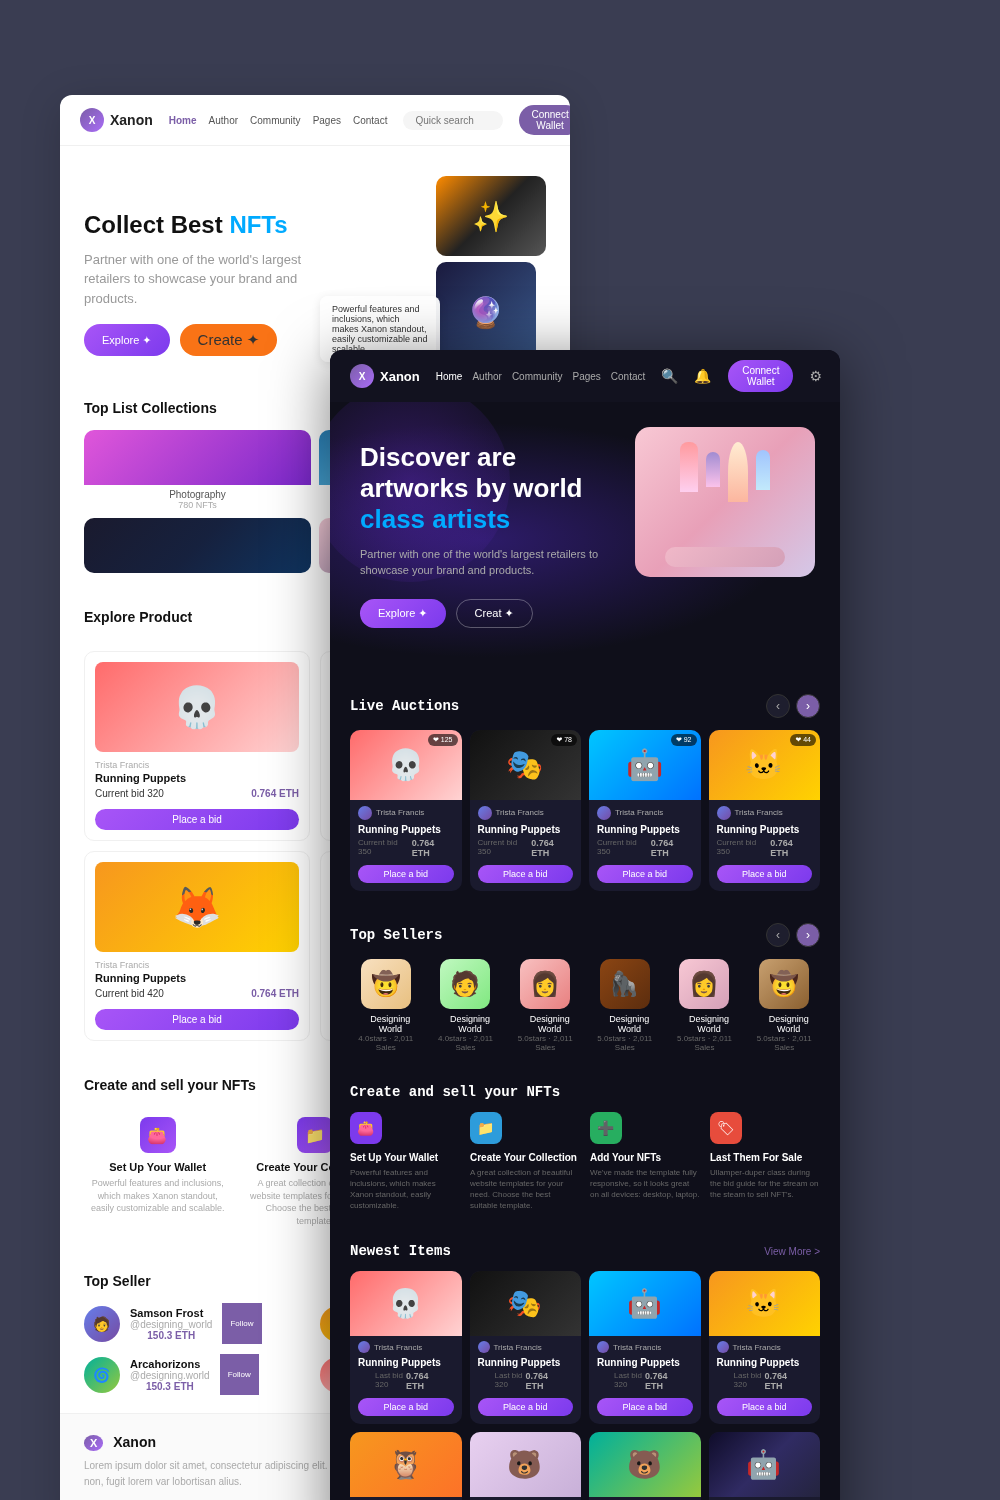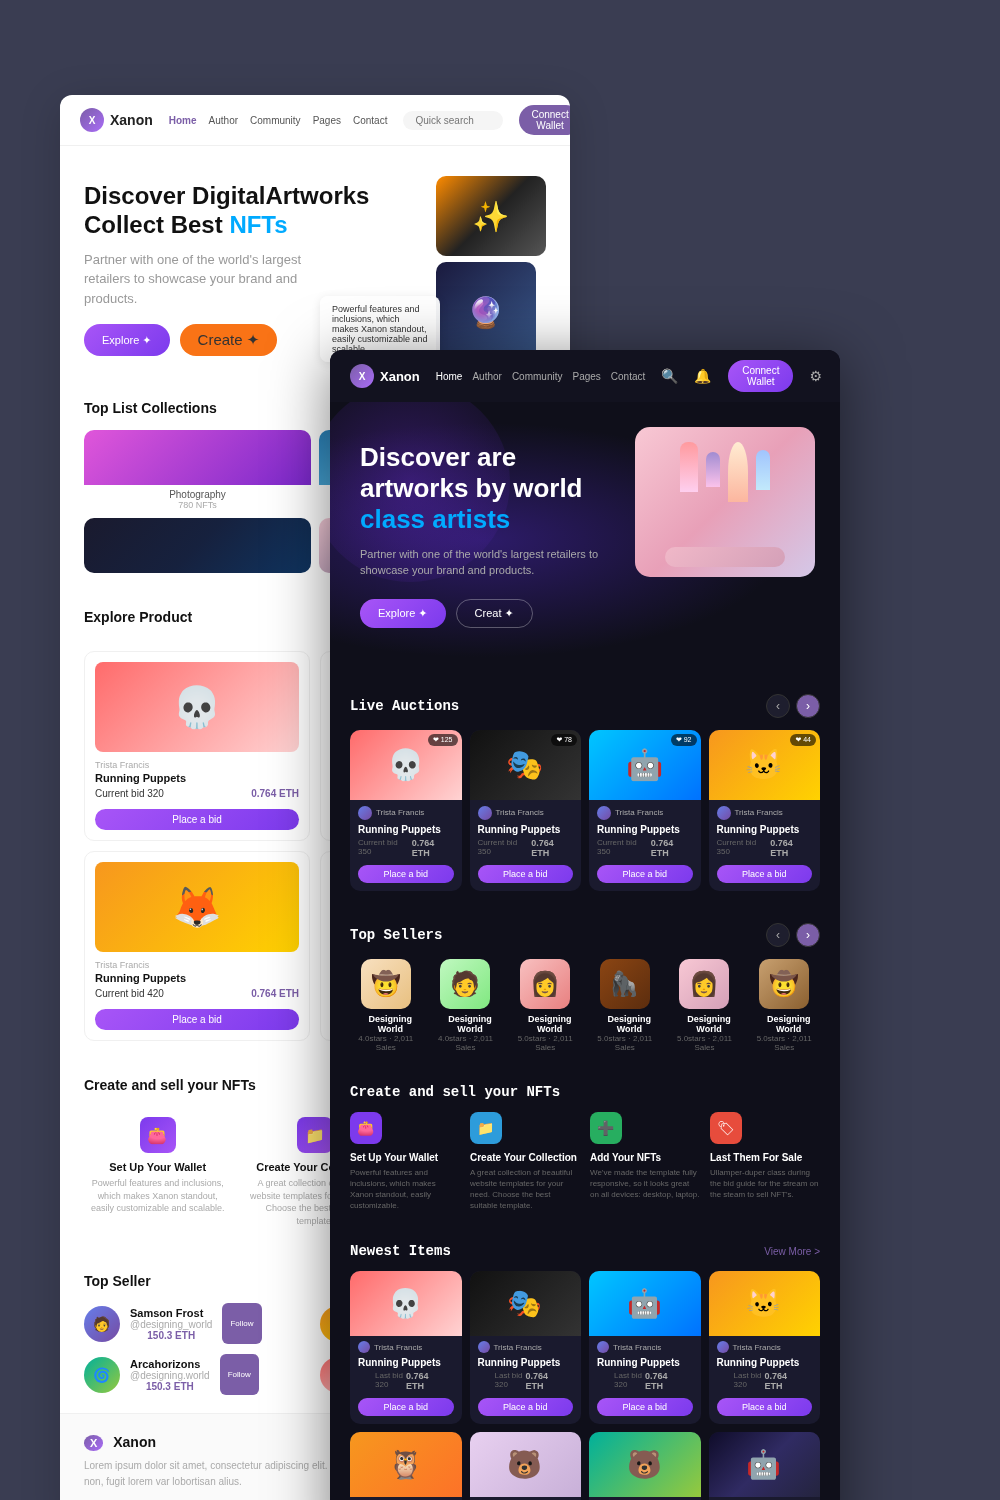--- a/index.html
+++ b/index.html
@@ -192,21 +192,21 @@
       width: 36px; height: 36px; border-radius: 50%;
       background: linear-gradient(135deg, #667eea, #764ba2);
       flex-shrink: 0; display: flex; align-items: center;
       justify-content: center; font-size: 14px; color: #fff;
     }
     .seller-name { font-size: 11px; font-weight: 700; color: #111; }
     .seller-handle { font-size: 10px; color: #aaa; }
     .seller-eth { font-size: 10px; color: #7b5ea7; font-weight: 600; text-align: center; }
     .follow-btn {
       background: #7b5ea7; color: #fff; border: none;
-      border-radius: 6px; padding: 16px 8px; font-size: 8px; cursor: pointer;
+      border-radius: 0; padding: 16px 8px; font-size: 8px; cursor: pointer;
     }
 
     
     .light-footer {
       background: #fafafa; padding: 20px 24px;
       display: flex; gap: 30px; align-items: flex-start;
       border-top: 1px solid #f0f0f0;
     }
     .footer-brand { flex: 2; }
     .footer-brand-name { font-size: 14px; font-weight: 700; color: #111; margin-bottom: 8px; }
@@ -391,21 +391,21 @@
     .dark-seller-img {
       width: 50px; height: 50px; border-radius: 10px; margin: 0 auto 5px;
       display: flex; align-items: center; justify-content: center; font-size: 24px;
     }
     .dark-seller-img.s1 { background: linear-gradient(135deg, #f8e0c0, #e8c080); }
     .dark-seller-img.s2 { background: linear-gradient(135deg, #c0f8c0, #80e880); }
     .dark-seller-img.s3 { background: linear-gradient(135deg, #f8c0c0, #e88080); }
     .dark-seller-img.s4 { background: linear-gradient(135deg, #8b4513, #5c2d0e); }
     .dark-seller-img.s5 { background: linear-gradient(135deg, #f8c8d4, #d4a0b8); }
     .dark-seller-img.s6 { background: linear-gradient(135deg, #c8a070, #8b6030); }
-    .dark-seller-name { font-size: 9px; font-weight: 700; color: #fff; margin-left: 9px; }
+    .dark-seller-name { font-size: 9px; font-weight: 400; color: #fff; margin-left: 9px; }
     .dark-seller-sub { font-size: 8px; color: #666; }
 
     
     .dark-create-grid {
       display: grid; grid-template-columns: repeat(4, 1fr); gap: 10px;
     }
     .dark-create-step { }
     .dark-step-icon {
       width: 32px; height: 32px; border-radius: 8px; margin-bottom: 8px;
       display: flex; align-items: center; justify-content: center;
@@ -479,21 +479,21 @@
       <span>Pages</span>
       <span>Contact</span>
     </div>
     <input class="light-search" type="text" placeholder="Quick search" style="">
     <button class="light-connect-btn">Connect Wallet</button>
   </nav>
 
   <div class="light-hero">
     <div class="light-hero-text">
       <div class="light-hero-title">
-        <span>Discover DigitalArtworks</span><br>
+        <br>
         <span>Collect Best </span><span class="nft-highlight">NFTs</span>
       </div>
       <div class="light-hero-subtitle">Partner with one of the world's largest retailers to showcase your brand and products.</div>
       <div class="light-hero-btns">
         <button class="btn-explore">Explore ✦</button>
         <button class="btn-create-light">Create ✦</button>
       </div>
     </div>
     <div class="light-hero-images">
       <div class="hero-img-placeholder">✨</div>

